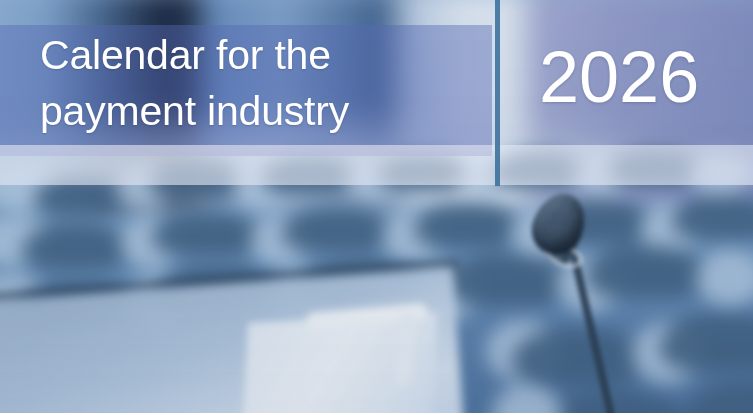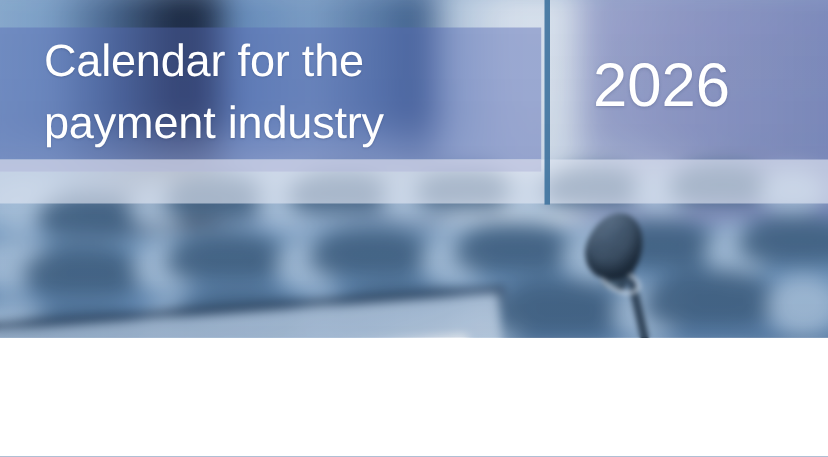--- a/index.html
+++ b/index.html
@@ -3,21 +3,21 @@
 <meta charset="utf-8">
 <style>
   html, body {
     margin: 0;
     padding: 0;
     background: #ffffff;
   }
   #banner {
     position: relative;
     width: 753px;
-    height: 307px;
+    height: 413px;
     overflow: hidden;
     font-family: "Liberation Sans", sans-serif;
     background: #5f7fa8;
   }
 
   
   .photo {
     position: absolute;
     inset: 0;
     overflow: hidden;
@@ -249,21 +249,21 @@
   .divider {
     position: absolute;
     left: 495px; top: 0;
     width: 5px; height: 186px;
     background: rgba(58,112,156,0.88);
   }
   .year-text {
     position: absolute;
     left: 539px; top: 38px;
     color: #ffffff;
-    font-size: 56px;
+    font-size: 72px;
     line-height: 78px;
     font-weight: 400;
     letter-spacing: 0px;
     text-shadow: 0 1px 3px rgba(30,42,80,.25);
   }
 </style>
 </head>
 <body>
 
 <div id="banner">

